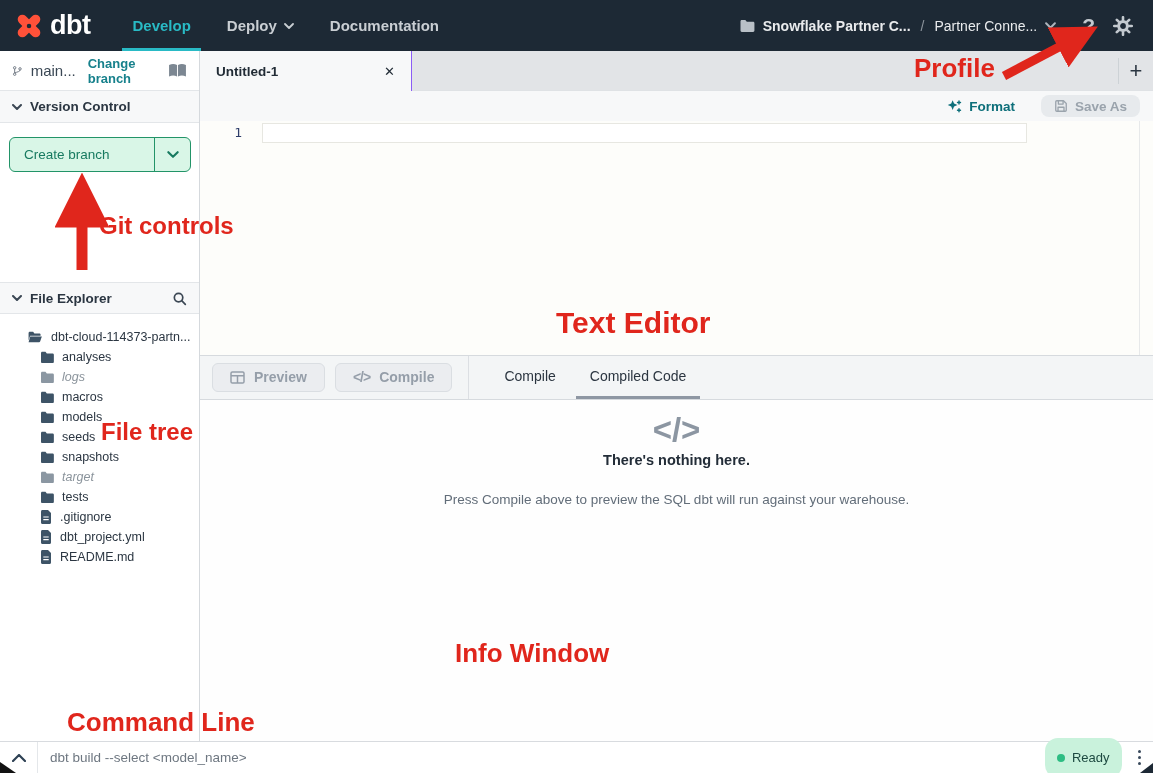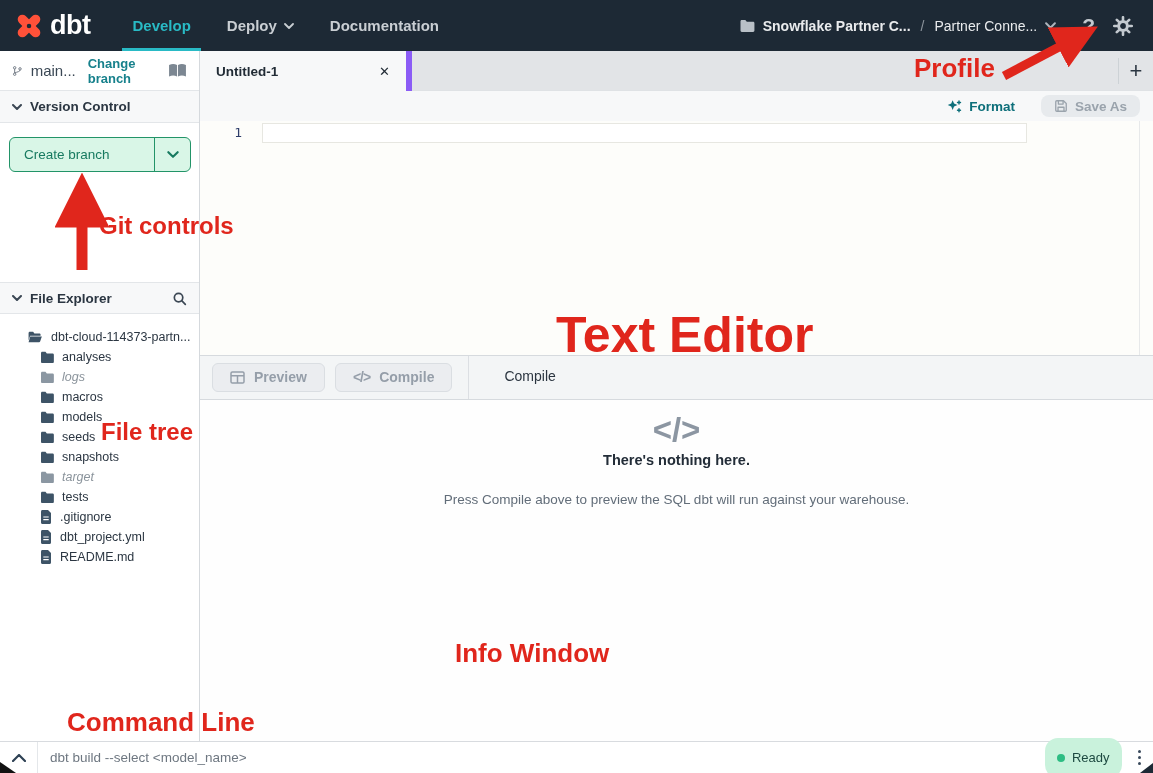--- a/index.html
+++ b/index.html
@@ -39,21 +39,21 @@
   .search-wrap { margin-left:auto; display:flex; cursor:pointer; color:#3b4754; }
   .tree { flex:1 1 auto; padding-top:13px; overflow:hidden; }
   .tree-row { height:20px; display:flex; align-items:center; gap:8px; font-size:12.5px; color:#2b3642; cursor:pointer; padding-left:40px; }
   .tree-row.root { padding-left:27px; }
   .tree-row .ticon { display:flex; color:#3d5366; }
   .tree-row.muted { color:#8b949c; font-style:italic; }
   .tree-row.muted .ticon { color:#8b97a2; }
   
   .main-col { flex:1 1 auto; display:flex; flex-direction:column; min-width:0; background:#f7f8f9; }
   .tabstrip { height:40px; flex:0 0 40px; background:#e2e4e7; display:flex; align-items:stretch; border-bottom:1px solid #dfe2e5; }
-  .tab { width:212px; background:#f7f8f9; border-right:6px solid #8b5cf6; display:flex; align-items:center; padding:0 16px; margin-bottom:-1px; cursor:pointer; }
+  .tab { width:212px; background:#f7f8f9; border-right:1px solid #8b5cf6; display:flex; align-items:center; padding:0 16px; margin-bottom:-1px; cursor:pointer; }
   .tab-title { font-size:13.5px; font-weight:700; color:#222c36; }
   .tab-close { margin-left:auto; font-size:13px; color:#222c36; cursor:pointer; }
   .strip-right { margin-left:auto; display:flex; align-items:center; }
   .strip-divider { width:1px; height:26px; background:#cdd2d6; }
   .new-tab { width:34px; text-align:center; font-size:22px; color:#2b3642; cursor:pointer; line-height:38px; }
   .toolbar { height:30px; flex:0 0 30px; background:#f7f8f9; display:flex; align-items:center; justify-content:flex-end; padding-right:13px; gap:26px; }
   .format-btn { display:flex; align-items:center; gap:7px; font-size:13.5px; font-weight:700; color:#0d6f7a; cursor:pointer; }
   .saveas-btn { height:22px; display:flex; align-items:center; gap:7px; background:#e7eaed; border-radius:8px; padding:0 13px; font-size:13.5px; font-weight:700; color:#9aa3ac; cursor:default; }
   .editor { flex:1 1 auto; position:relative; background:#fdfdfa; min-height:0; }
   .gutter-num { position:absolute; left:0; top:4px; width:42px; text-align:right; font-family:"DejaVu Sans Mono",monospace; font-size:13px; color:#2f3e6a; }
@@ -78,21 +78,21 @@
   .cmd-right { margin-left:auto; display:flex; align-items:center; gap:14px; padding-right:10px; }
   .ready-pill { height:40px; display:flex; align-items:center; gap:7px; background:#c9f2dc; border-radius:13px; padding:0 12px; font-size:13px; color:#1d4a41; }
   .ready-dot { width:8px; height:8px; border-radius:50%; background:#2dbd83; }
   .kebab { display:flex; flex-direction:column; gap:2.5px; cursor:pointer; padding:2px; }
   .kebab i { width:3.5px; height:3.5px; border-radius:50%; background:#39495c; }
   
   .overlay { position:absolute; inset:0; pointer-events:none; z-index:50; }
   .anno { position:absolute; color:#e0261c; font-weight:700; white-space:nowrap; }
   .anno-profile { left:914px; top:53px; font-size:26px; }
   .anno-git { left:99px; top:212px; font-size:24px; }
-  .anno-editor { left:556px; top:306px; font-size:50px; }
+  .anno-editor { left:556px; top:306px; font-size:30px; }
   .anno-filetree { left:101px; top:418px; font-size:24px; }
   .anno-info { left:455px; top:638px; font-size:26px; }
   .anno-cmd { left:67px; top:707px; font-size:26px; }
   .artifact { position:absolute; width:0; height:0; }
   .artifact-bl { left:0; bottom:0; border-left:16px solid #111; border-top:11px solid transparent; }
   .artifact-br { right:0; bottom:0; border-right:13px solid #1d2935; border-top:10px solid transparent; }
 </style>
 </head>
 <body>
 
@@ -355,20 +355,23 @@
           <span>Preview</span>
         </div>
         <div class="pbtn">
           <span class="code-glyph">&lt;/&gt;</span>
           <span>Compile</span>
         </div>
         <span class="actions-divider"></span>
         <div class="ptabs">
           <div class="ptab">
             <span>Compile</span>
+          </div>
+          <div class="ptab active">
+            <span>Compiled Code</span>
           </div>
         </div>
       </div>
 
       <div class="info-panel">
         <div class="info-icon">&lt;/&gt;</div>
         <div class="info-title">There's nothing here.</div>
         <div class="info-sub">Press Compile above to preview the SQL dbt will run against your warehouse.</div>
       </div>
     </div>

